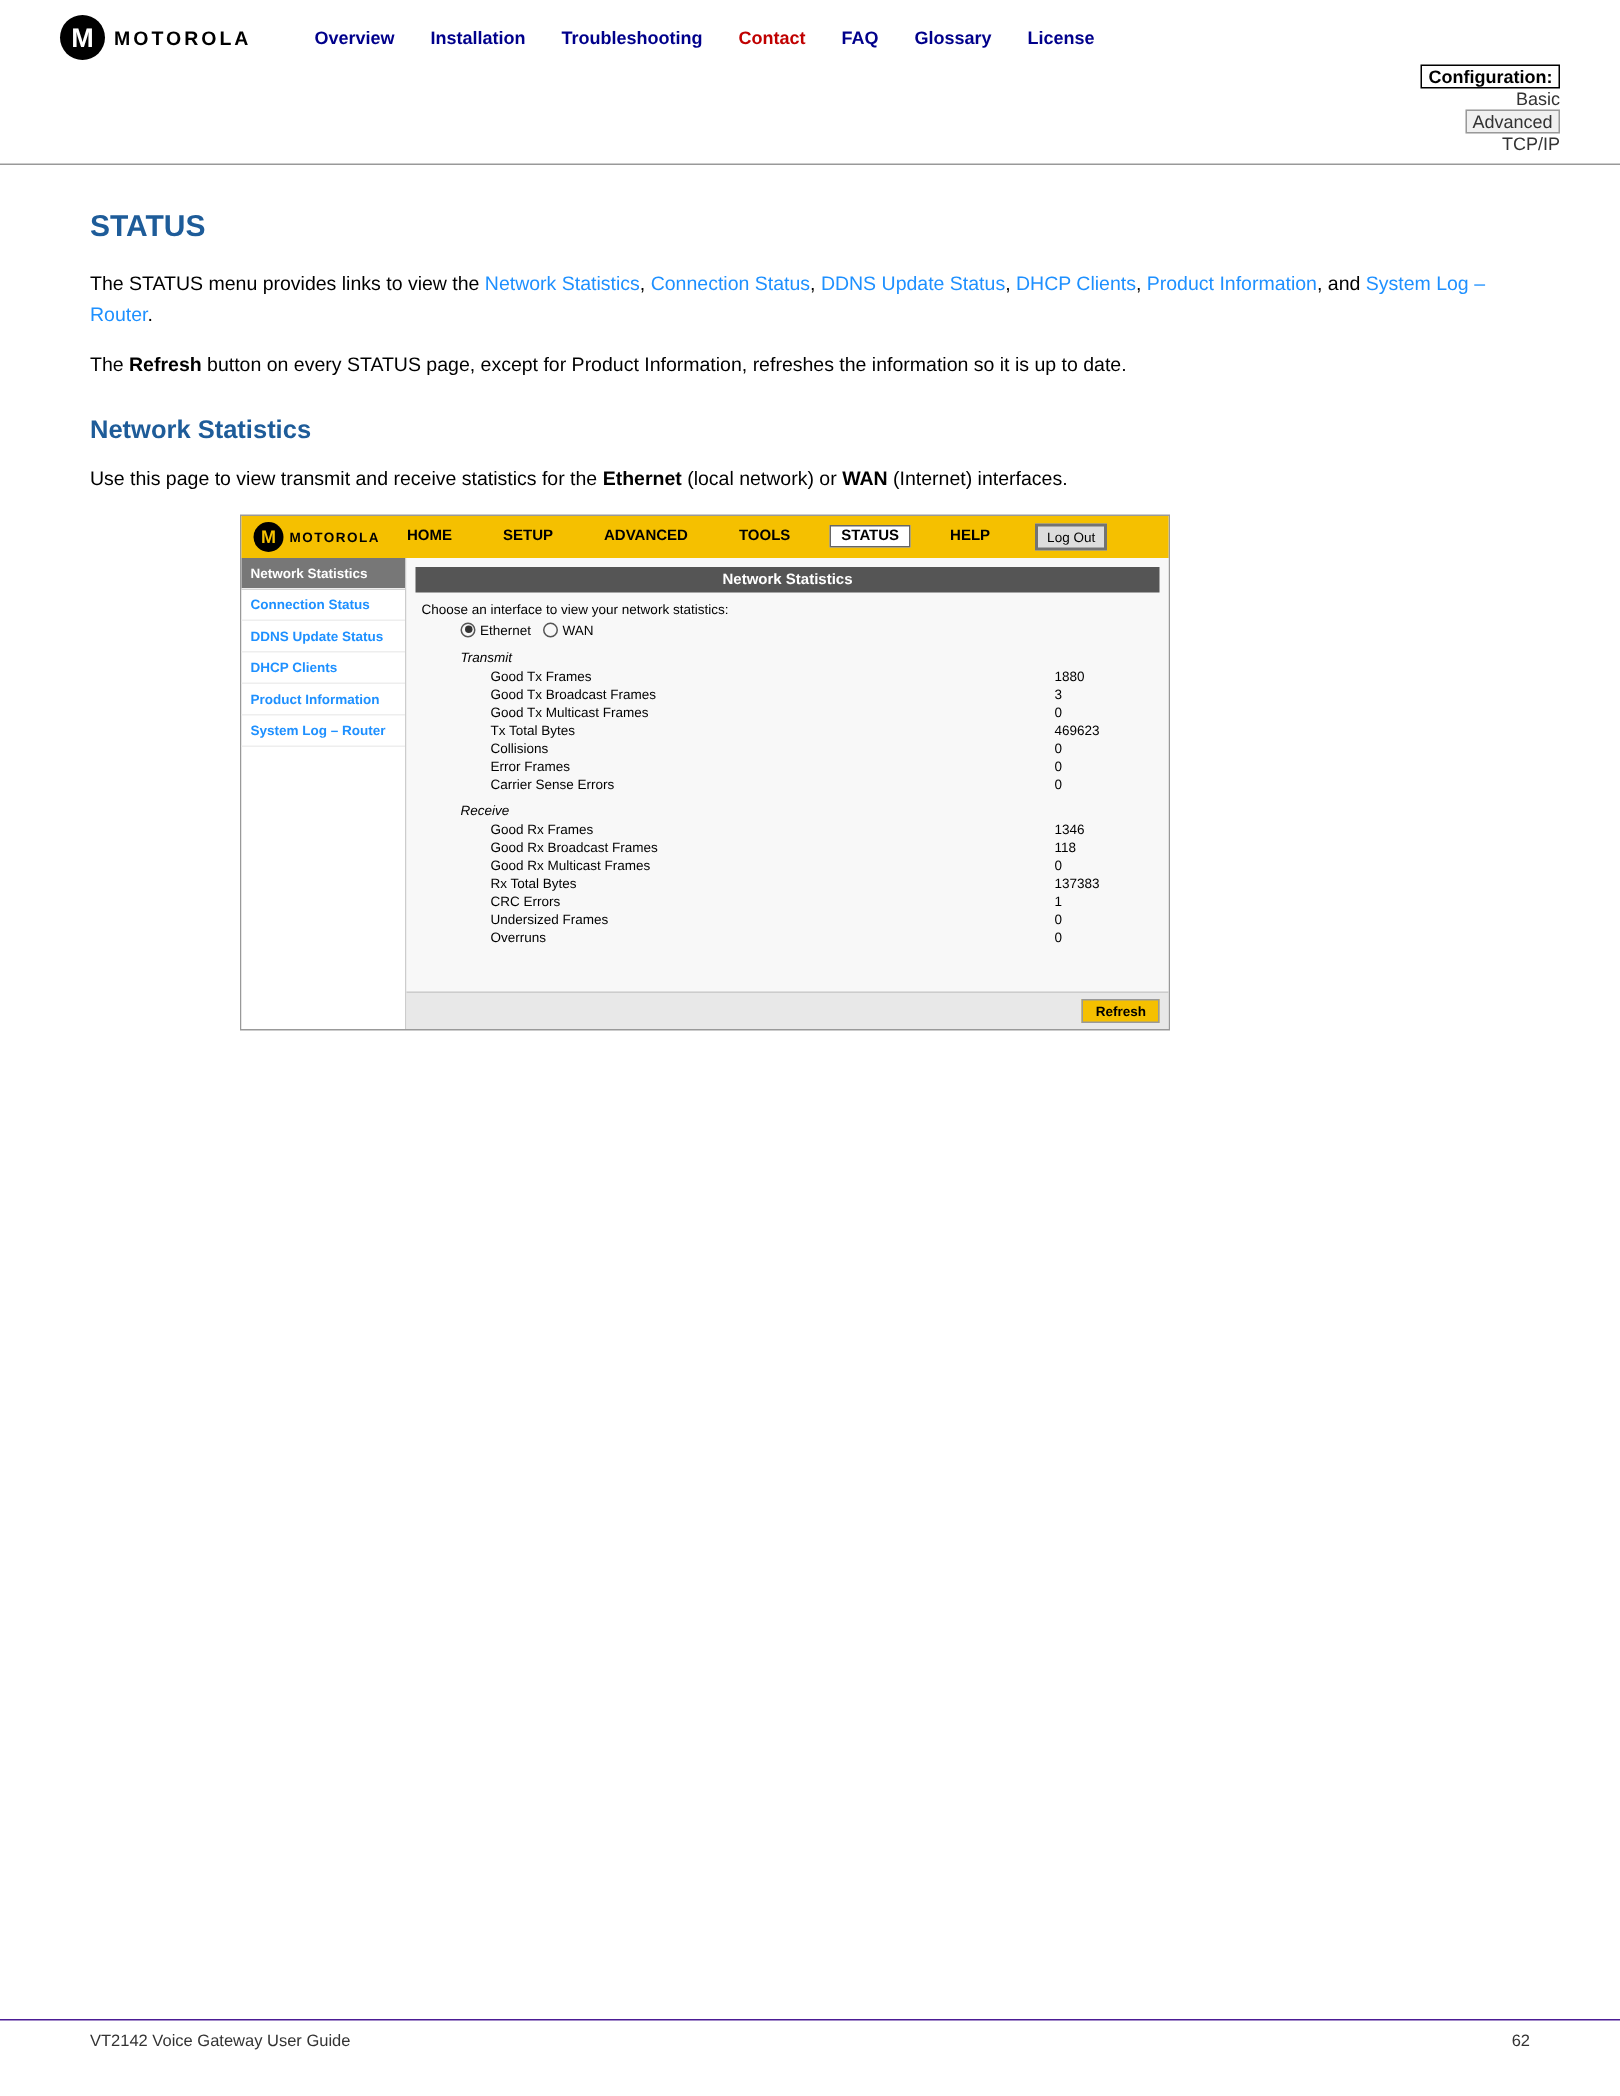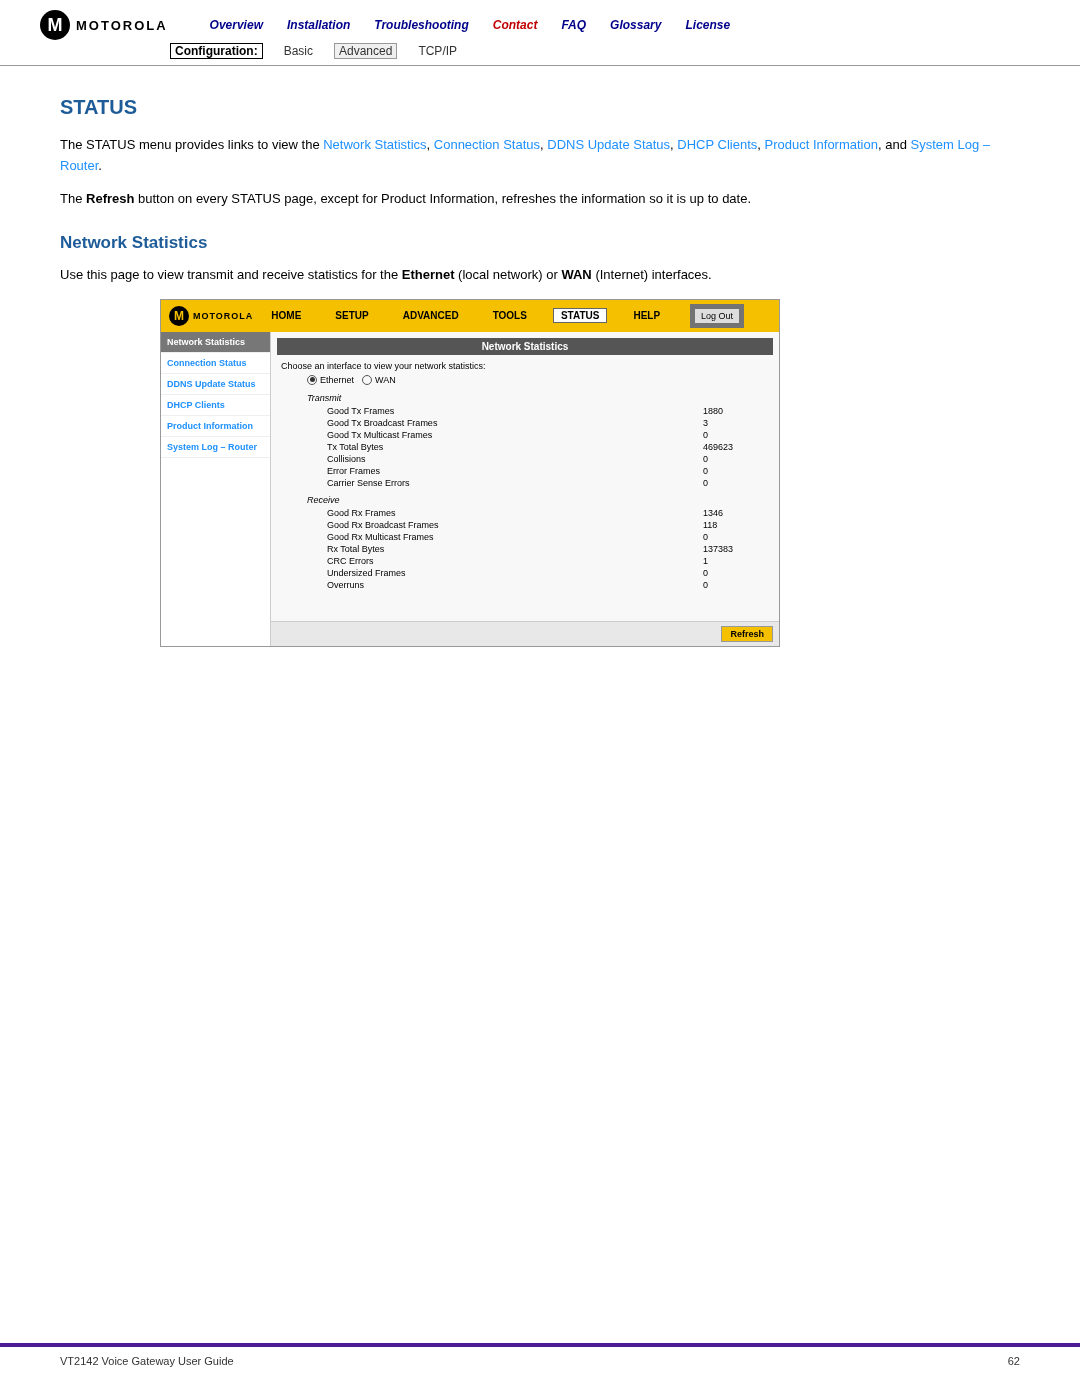--- a/index.html
+++ b/index.html
@@ -45,36 +45,36 @@
     .logo-text {
       font-weight: bold;
       font-size: 13px;
       letter-spacing: 2px;
       text-transform: uppercase;
     }
     .nav-links {
       display: flex;
       align-items: center;
       gap: 0;
-      font-style: italic;
     }
     .nav-link {
       color: #00008B;
       font-weight: bold;
       font-size: 12px;
       padding: 0 12px;
       text-decoration: none;
       cursor: pointer;
     }
     .header-bottom {
       display: flex;
-      align-items: center;
+      align-items: flex-end;
       padding-left: 130px;
       padding-top: 3px;
-      gap: 21px;
+      gap: 0;
+      flex-direction: column;
     }
     .config-label {
       font-weight: bold;
       font-size: 12px;
       border: 1px solid #000;
       padding: 0 4px;
     }
     .config-option {
       font-size: 12px;
       color: #333;
@@ -180,21 +180,21 @@
       cursor: pointer;
     }
     .router-nav-link.active {
       background: #fff;
       color: #000;
       border: 1px solid #666;
       padding: 1px 7px;
     }
     .router-logout {
       background: #ddd;
-      border: 5px solid #737373;
+      border: 2px solid #737373;
       font-size: 9px;
       padding: 2px 6px;
       cursor: pointer;
       margin-left: 4px;
     }
 
     
     .router-body {
       display: flex;
     }
@@ -315,21 +315,21 @@
     .footer {
       position: absolute;
       bottom: 30px;
       left: 0;
       right: 0;
       padding: 0 60px;
       display: flex;
       justify-content: space-between;
       font-size: 11px;
       color: #333;
-      border-top: 4px solid #4c1d95;
+      border-top: 1px solid #4c1d95;
       padding-top: 8px;
     }
   </style>
 </head>
 <body>
 
 <div class="header">
   <div class="header-top">
     <div class="logo-area">
       <div class="logo-m">M</div>

